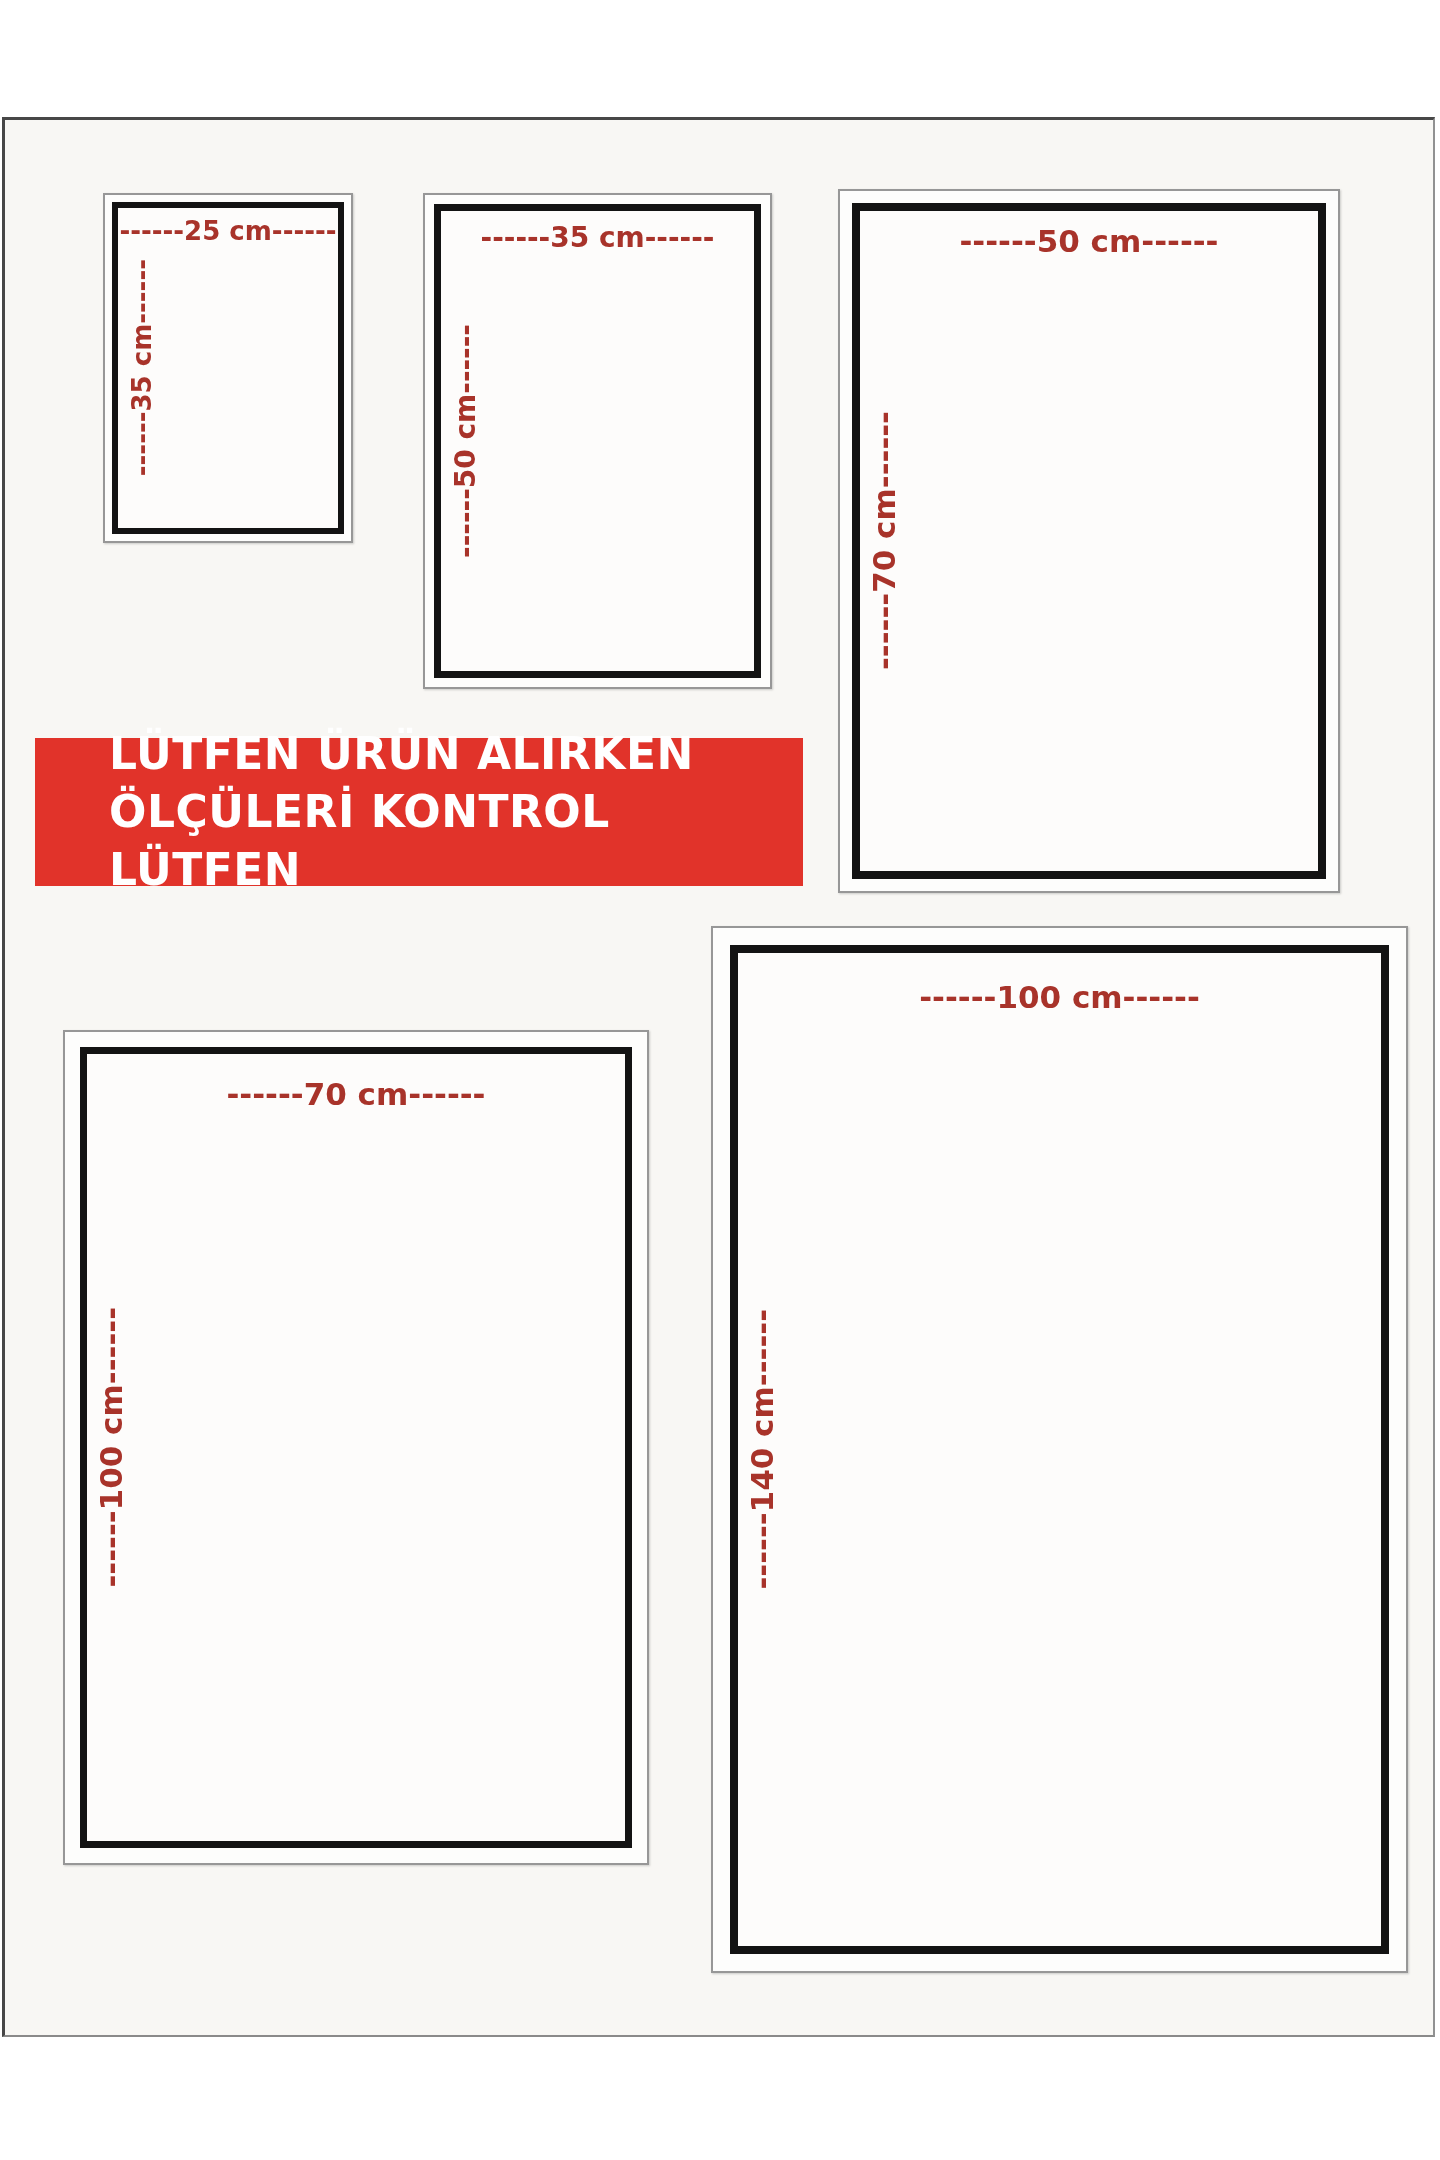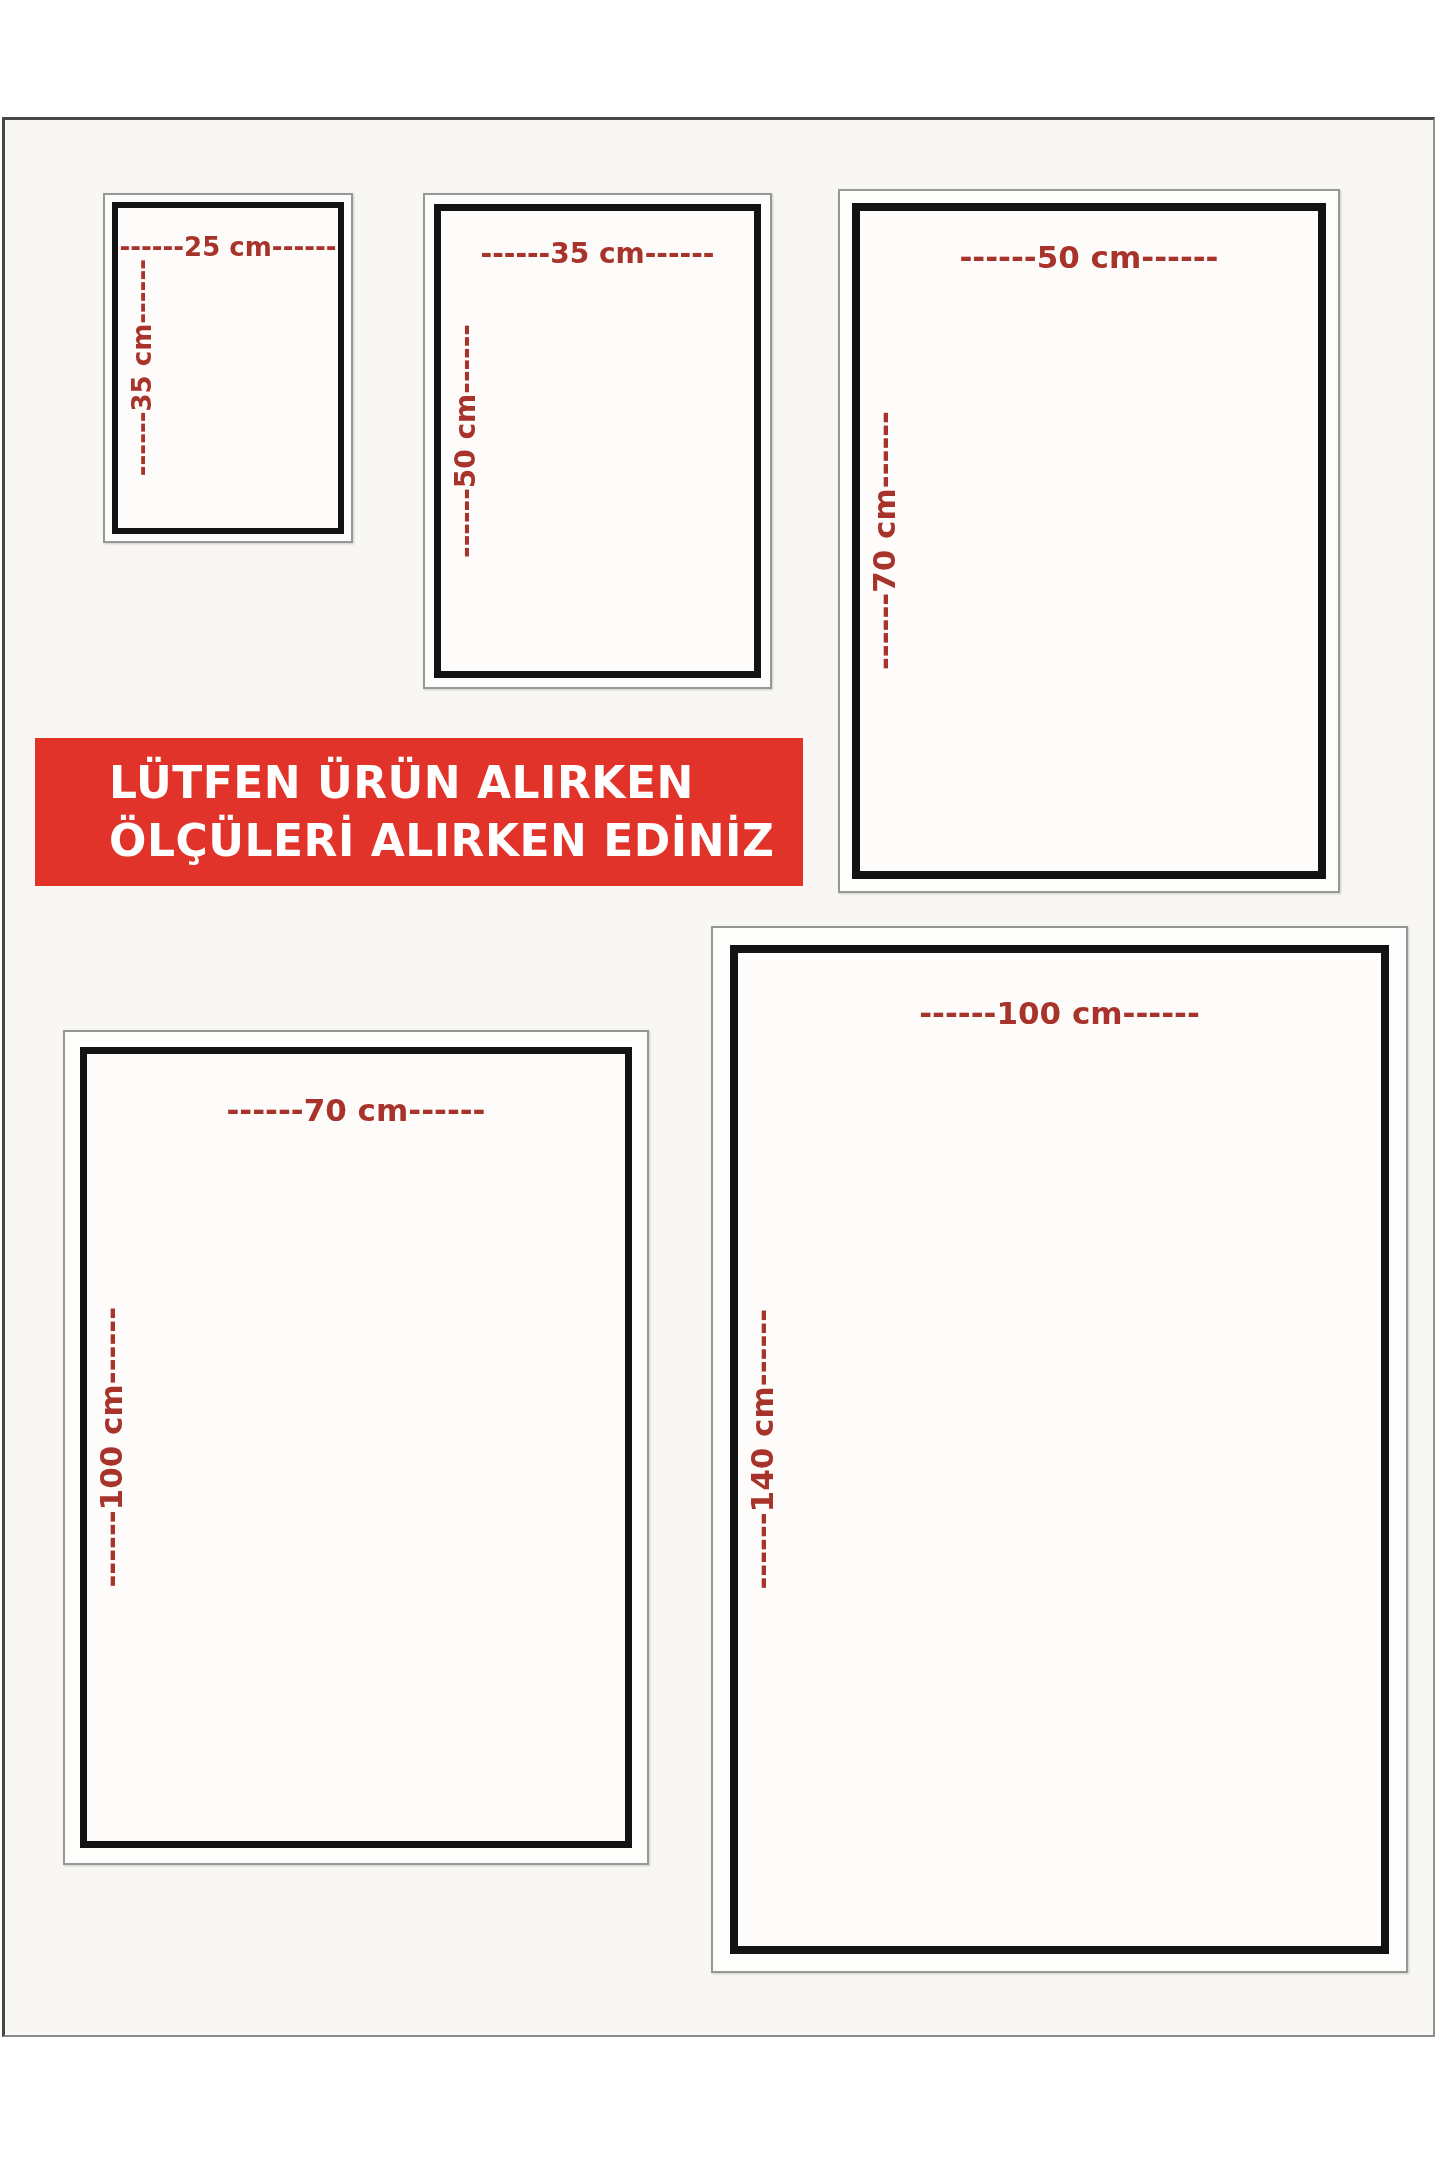--- a/index.html
+++ b/index.html
@@ -40,21 +40,20 @@
   .dim {
     color: var(--label-red, #a8332a);
     font-weight: bold;
     white-space: nowrap;
     letter-spacing: 0px;
   }
   .dim-top {
     position: absolute;
     left: 0; right: 0;
     text-align: center;
-    margin-top: 16px;
   }
   .vwrap {
     position: absolute;
     top: 0; bottom: 0;
     left: 2px;
     width: 44px;
     display: flex;
     align-items: center;
     justify-content: center;
   }
@@ -154,16 +153,16 @@
     <div class="frame">
       <div class="dim dim-top">------100 cm------</div>
       <div class="vwrap">
         <span class="dim vtext">------140 cm------</span>
       </div>
     </div>
   </div>
 
   <div class="banner">
     <div>LÜTFEN ÜRÜN ALIRKEN</div>
-    <div>ÖLÇÜLERİ ALIRKEN EDİNİZ</div>
+    <div>ÖLÇÜLERİ KONTROL LÜTFEN</div>
   </div>
 
 </div>
 
 </body></html>

